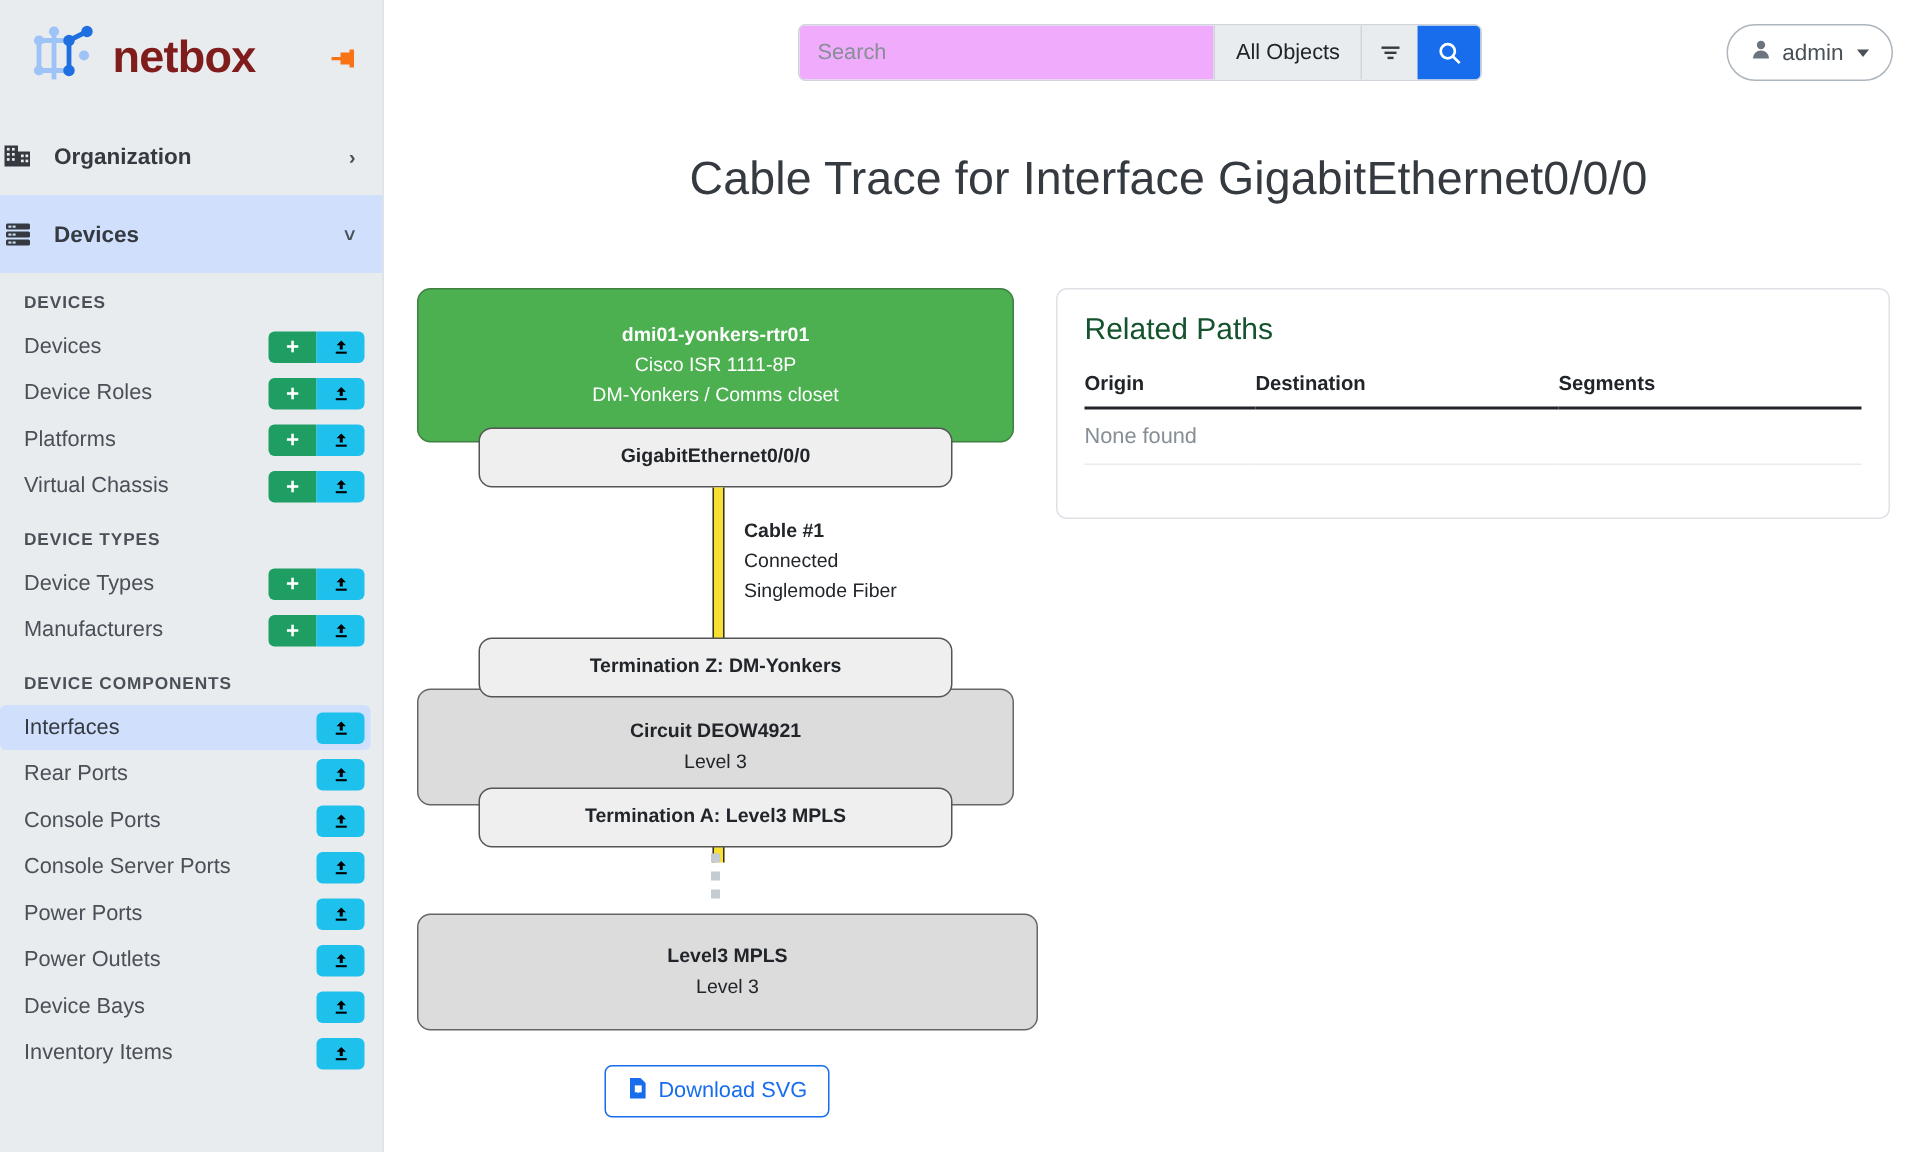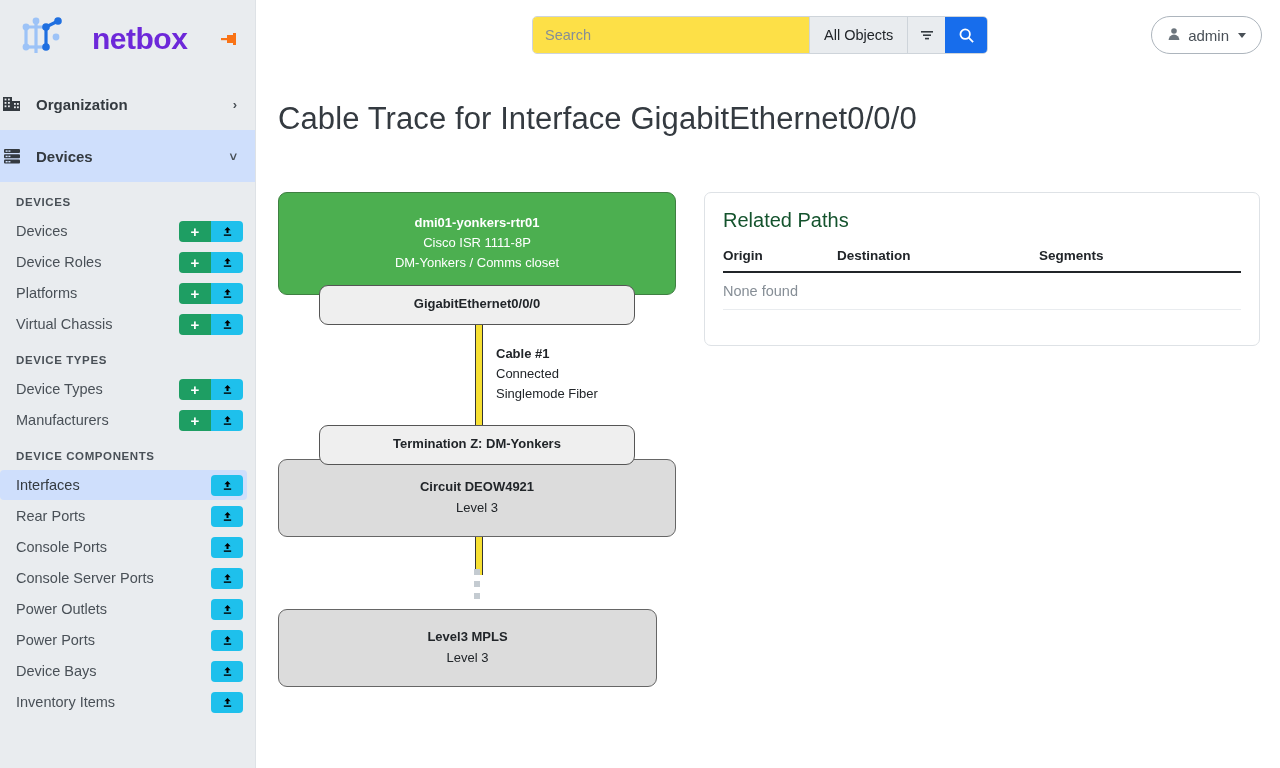--- a/index.html
+++ b/index.html
@@ -23,22 +23,22 @@
     overflow: hidden;
     position: relative;
   }
   .brand-row {
     height: 78px;
     display: flex; align-items: center;
     padding: 0 16px 0 14px;
   }
   .brand-logo { display: flex; align-items: center; gap: 0px; }
   .wordmark {
-    font-size: 30px; font-weight: 700; color: #6d28d9;
-    letter-spacing: -0.5px; margin-left: 22px;
+    font-size: 30px; font-weight: 700; color: #7f1d1d;
+    letter-spacing: -0.5px; margin-left: 5px;
   }
   .pin-icon { margin-left: auto; line-height: 0; }
 
   .nav-group {
     display: flex; align-items: center;
     height: 52px; padding: 0 18px 0 2px;
     font-size: 15px; font-weight: 700; color: #343a40;
     cursor: pointer;
   }
   .nav-group .gicon { width: 34px; display: flex; align-items: center; }
@@ -78,21 +78,21 @@
   }
   .search-wrap {
     display: flex; align-items: stretch; height: 38px;
     margin: 0 auto 0 258px; border-radius: 5px; overflow: hidden;
     border: 1px solid #ced4da;
   }
   .search-input {
     width: 276px; border: none; outline: none;
     padding: 0 12px; font-size: 14.5px;
     font-family: "Liberation Sans", sans-serif; color: #212529;
-    background: #fde047;
+    background: #f0abfc;
   }
   .search-input::placeholder { color: #868e96; }
   .obj-select {
     display: flex; align-items: center; padding: 0 14px;
     background: #e9ecef; color: #212529; font-size: 14.5px;
     border-left: 1px solid #ced4da; cursor: pointer;
   }
   .filter-btn {
     display: flex; align-items: center; justify-content: center;
     width: 38px; background: #e9ecef;
@@ -106,21 +106,21 @@
     margin-left: auto; display: flex; align-items: center; gap: 7px;
     height: 38px; padding: 0 15px;
     border: 1px solid #adb5bd; border-radius: 19px;
     background: #fff; color: #495057; font-size: 15px; cursor: pointer;
   }
   .caret { border-left: 4.5px solid transparent; border-right: 4.5px solid transparent;
            border-top: 5.5px solid #495057; margin-left: 2px; }
 
   .page-title {
     font-size: 31px; font-weight: 400; color: #343a40;
-    padding: 10px 0 0 22px; letter-spacing: 0.1px;
+    padding: 10px 0 0 22px; letter-spacing: 0.1px; text-align: center;
   }
 
   #content { display: flex; padding: 34px 20px 0 22px; gap: 26px; }
 
   
   .trace-col { width: 400px; position: relative; }
   .trace-svgbox { position: relative; width: 398px; height: 500px; }
 
   .node {
     position: absolute;
@@ -373,32 +373,32 @@
       <span class="btn-group">
         <button class="mini-btn imp solo">
           <svg width="11" height="11" viewBox="0 0 12 12" fill="#000">
               <path d="M6 1 L9.4 4.6 H7.1 V7.6 H4.9 V4.6 H2.6 Z"></path>
               <rect x="2" y="9.2" width="8" height="1.5"></rect>
             </svg>
         </button>
       </span>
     </div>
     <div class="nav-item">
+      <span class="label">Power Ports</span>
+      <span class="btn-group">
+        <button class="mini-btn imp solo">
+          <svg width="11" height="11" viewBox="0 0 12 12" fill="#000">
+              <path d="M6 1 L9.4 4.6 H7.1 V7.6 H4.9 V4.6 H2.6 Z"></path>
+              <rect x="2" y="9.2" width="8" height="1.5"></rect>
+            </svg>
+        </button>
+      </span>
+    </div>
+    <div class="nav-item">
       <span class="label">Power Outlets</span>
-      <span class="btn-group">
-        <button class="mini-btn imp solo">
-          <svg width="11" height="11" viewBox="0 0 12 12" fill="#000">
-              <path d="M6 1 L9.4 4.6 H7.1 V7.6 H4.9 V4.6 H2.6 Z"></path>
-              <rect x="2" y="9.2" width="8" height="1.5"></rect>
-            </svg>
-        </button>
-      </span>
-    </div>
-    <div class="nav-item">
-      <span class="label">Power Ports</span>
       <span class="btn-group">
         <button class="mini-btn imp solo">
           <svg width="11" height="11" viewBox="0 0 12 12" fill="#000">
               <path d="M6 1 L9.4 4.6 H7.1 V7.6 H4.9 V4.6 H2.6 Z"></path>
               <rect x="2" y="9.2" width="8" height="1.5"></rect>
             </svg>
         </button>
       </span>
     </div>
     <div class="nav-item">
@@ -485,34 +485,49 @@
 
           <div class="node node-circuit" style="left:0px; top:267px; width:398px; height:78px;">
             <div class="n1">Circuit DEOW4921</div>
             <div class="n2">Level 3</div>
           </div>
 
           <div class="node node-term" style="left:41px; top:233px; width:316px; height:40px;">
             <div class="n1">Termination Z: DM-Yonkers</div>
           </div>
 
+          <div class="node node-term" style="left:41px; top:333px; width:316px; height:40px;">
+            <div class="n1">Termination A: Level3 MPLS</div>
+          </div>
 
           <div class="dashes" style="left:196px; top:377px;">
             <i></i>
             <i></i>
             <i></i>
           </div>
 
-          <div class="node node-circuit" style="left:0px; top:417px; width:379px; height:78px;">
+          <div class="node node-circuit" style="left:0px; top:417px; width:414px; height:78px;">
             <div class="n1">Level3 MPLS</div>
             <div class="n2">Level 3</div>
           </div>
 
         </div>
 
+        <div class="dl-row">
+          <button class="dl-btn">
+            <span>
+              <svg width="14" height="15" viewBox="0 0 14 15" fill="#176dec">
+                <path d="M2 0.6 h7 l3.4 3.4 v10.4 h-10.4 z"></path>
+                <rect x="5.2" y="5.6" width="4.6" height="4.6" fill="#fff"></rect>
+                <path d="M7.5 10.8 L5.4 8.4 h4.2 z" fill="#fff"></path>
+              </svg>
+            </span>
+            <span>Download SVG</span>
+          </button>
+        </div>
 
       </div>
 
       <div class="card">
         <div class="card-title">Related Paths</div>
         <table class="paths">
           <thead>
             <tr>
               <th style="width:22%">Origin</th>
               <th style="width:39%">Destination</th>

